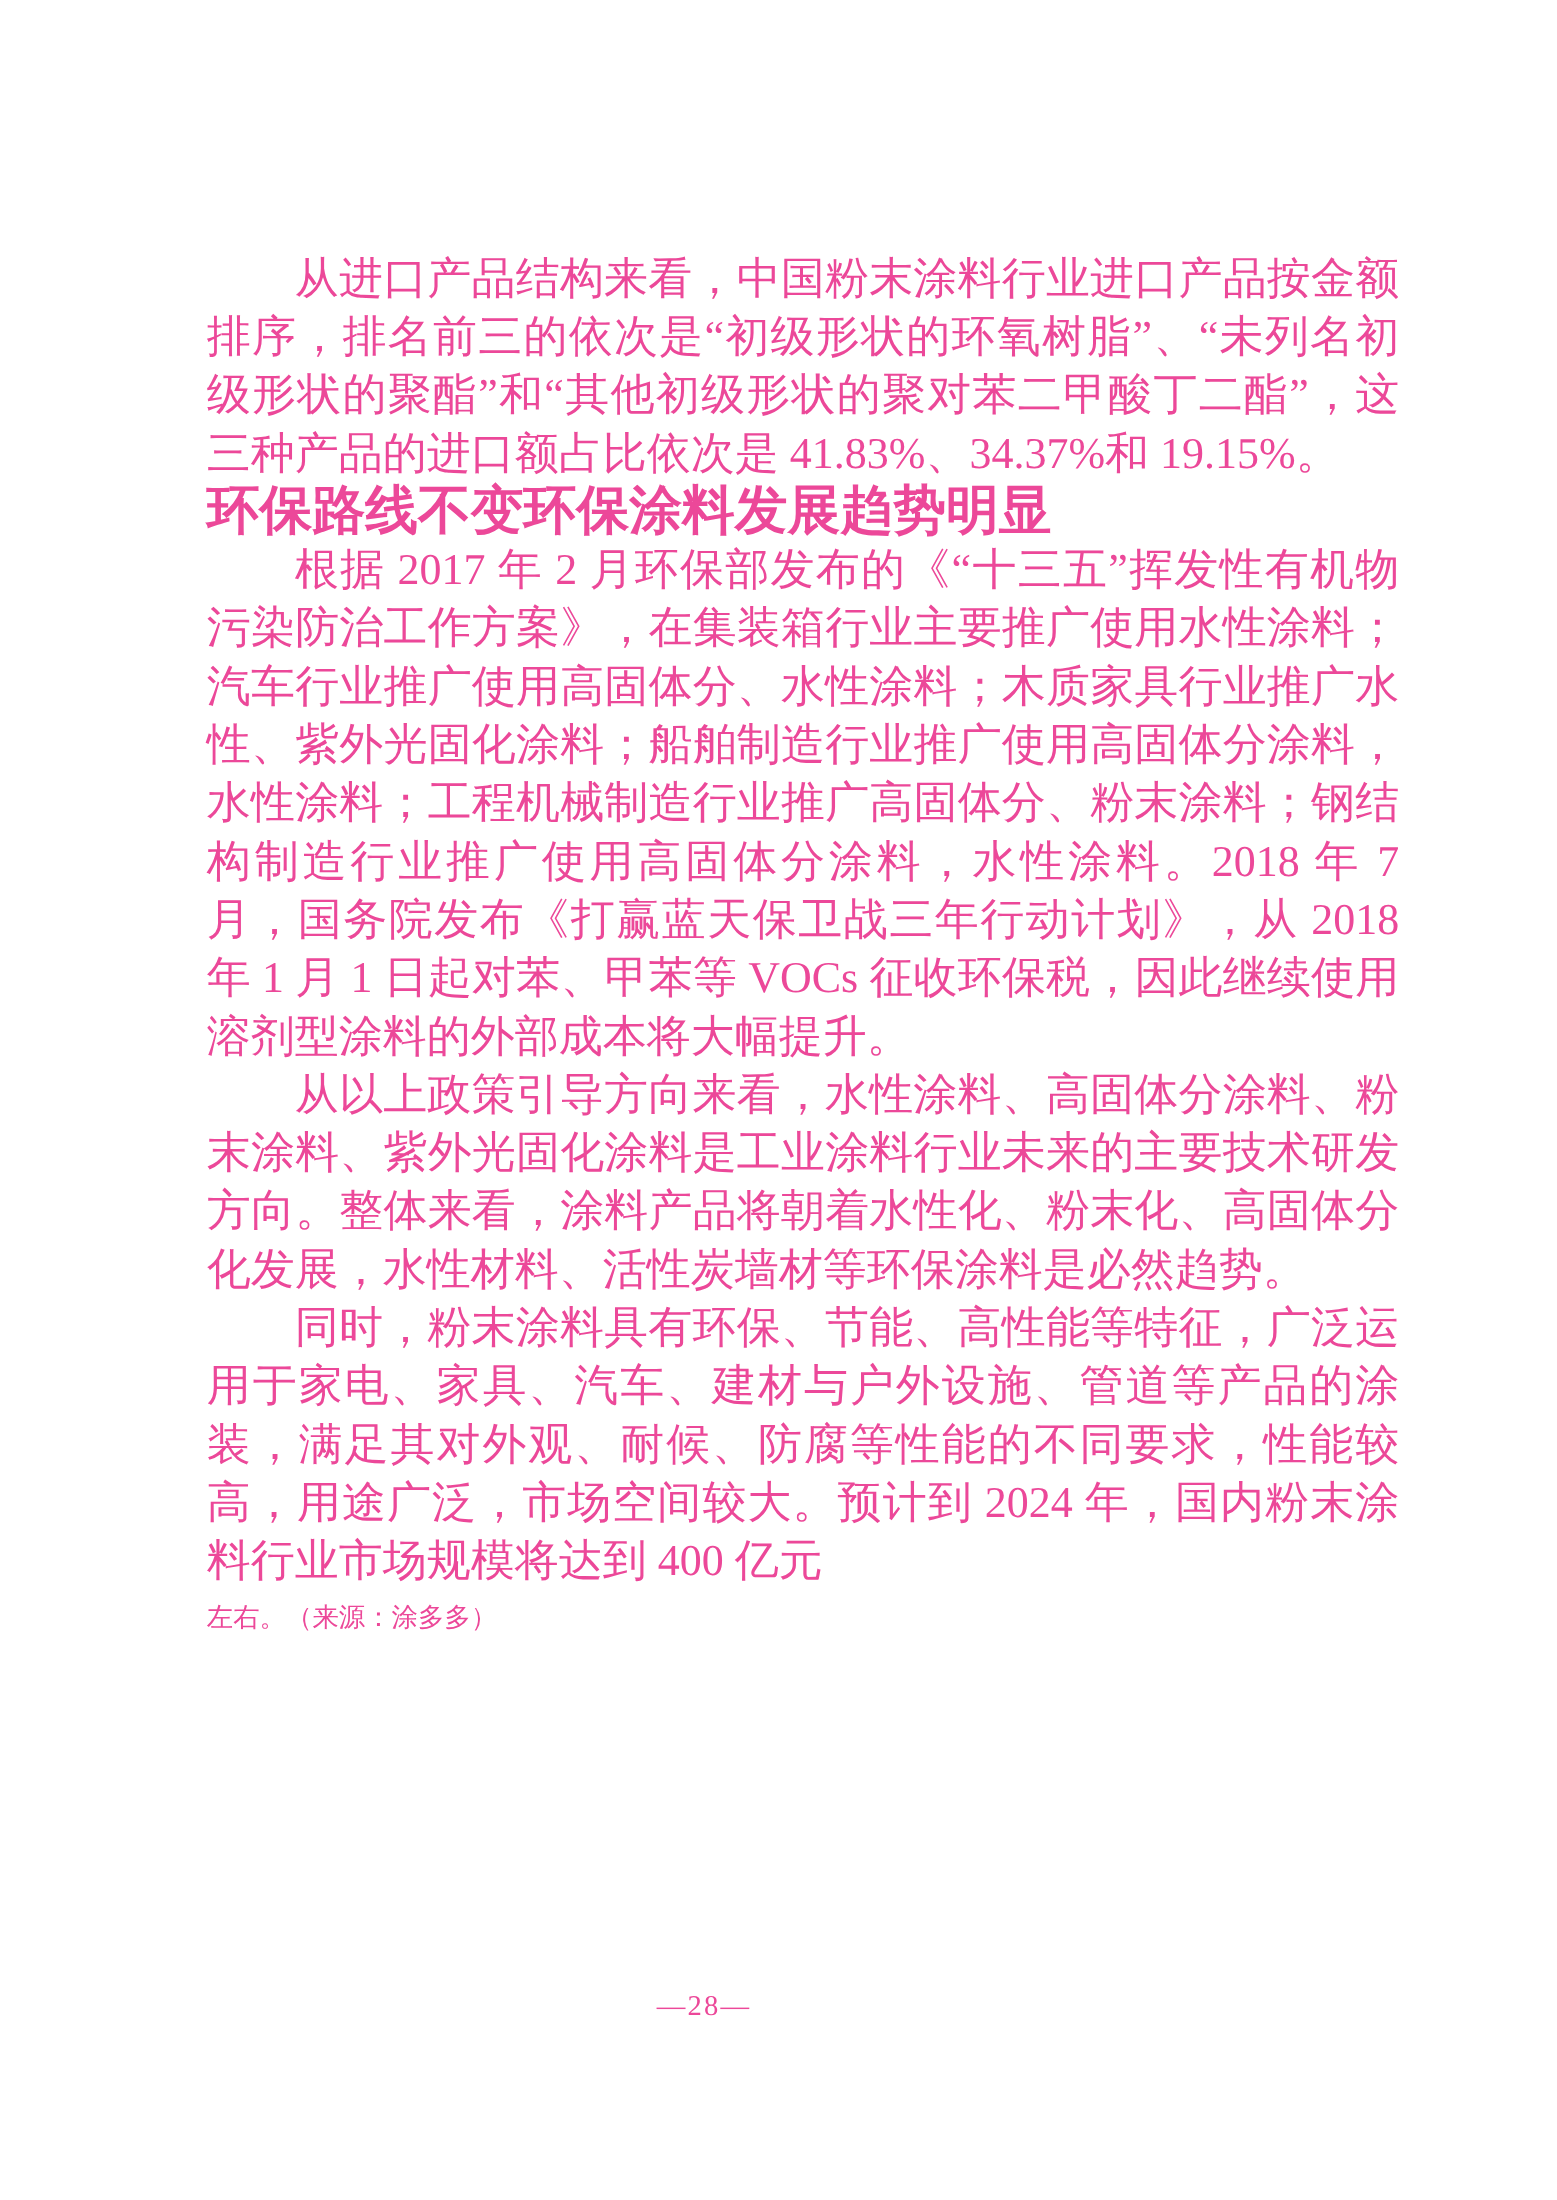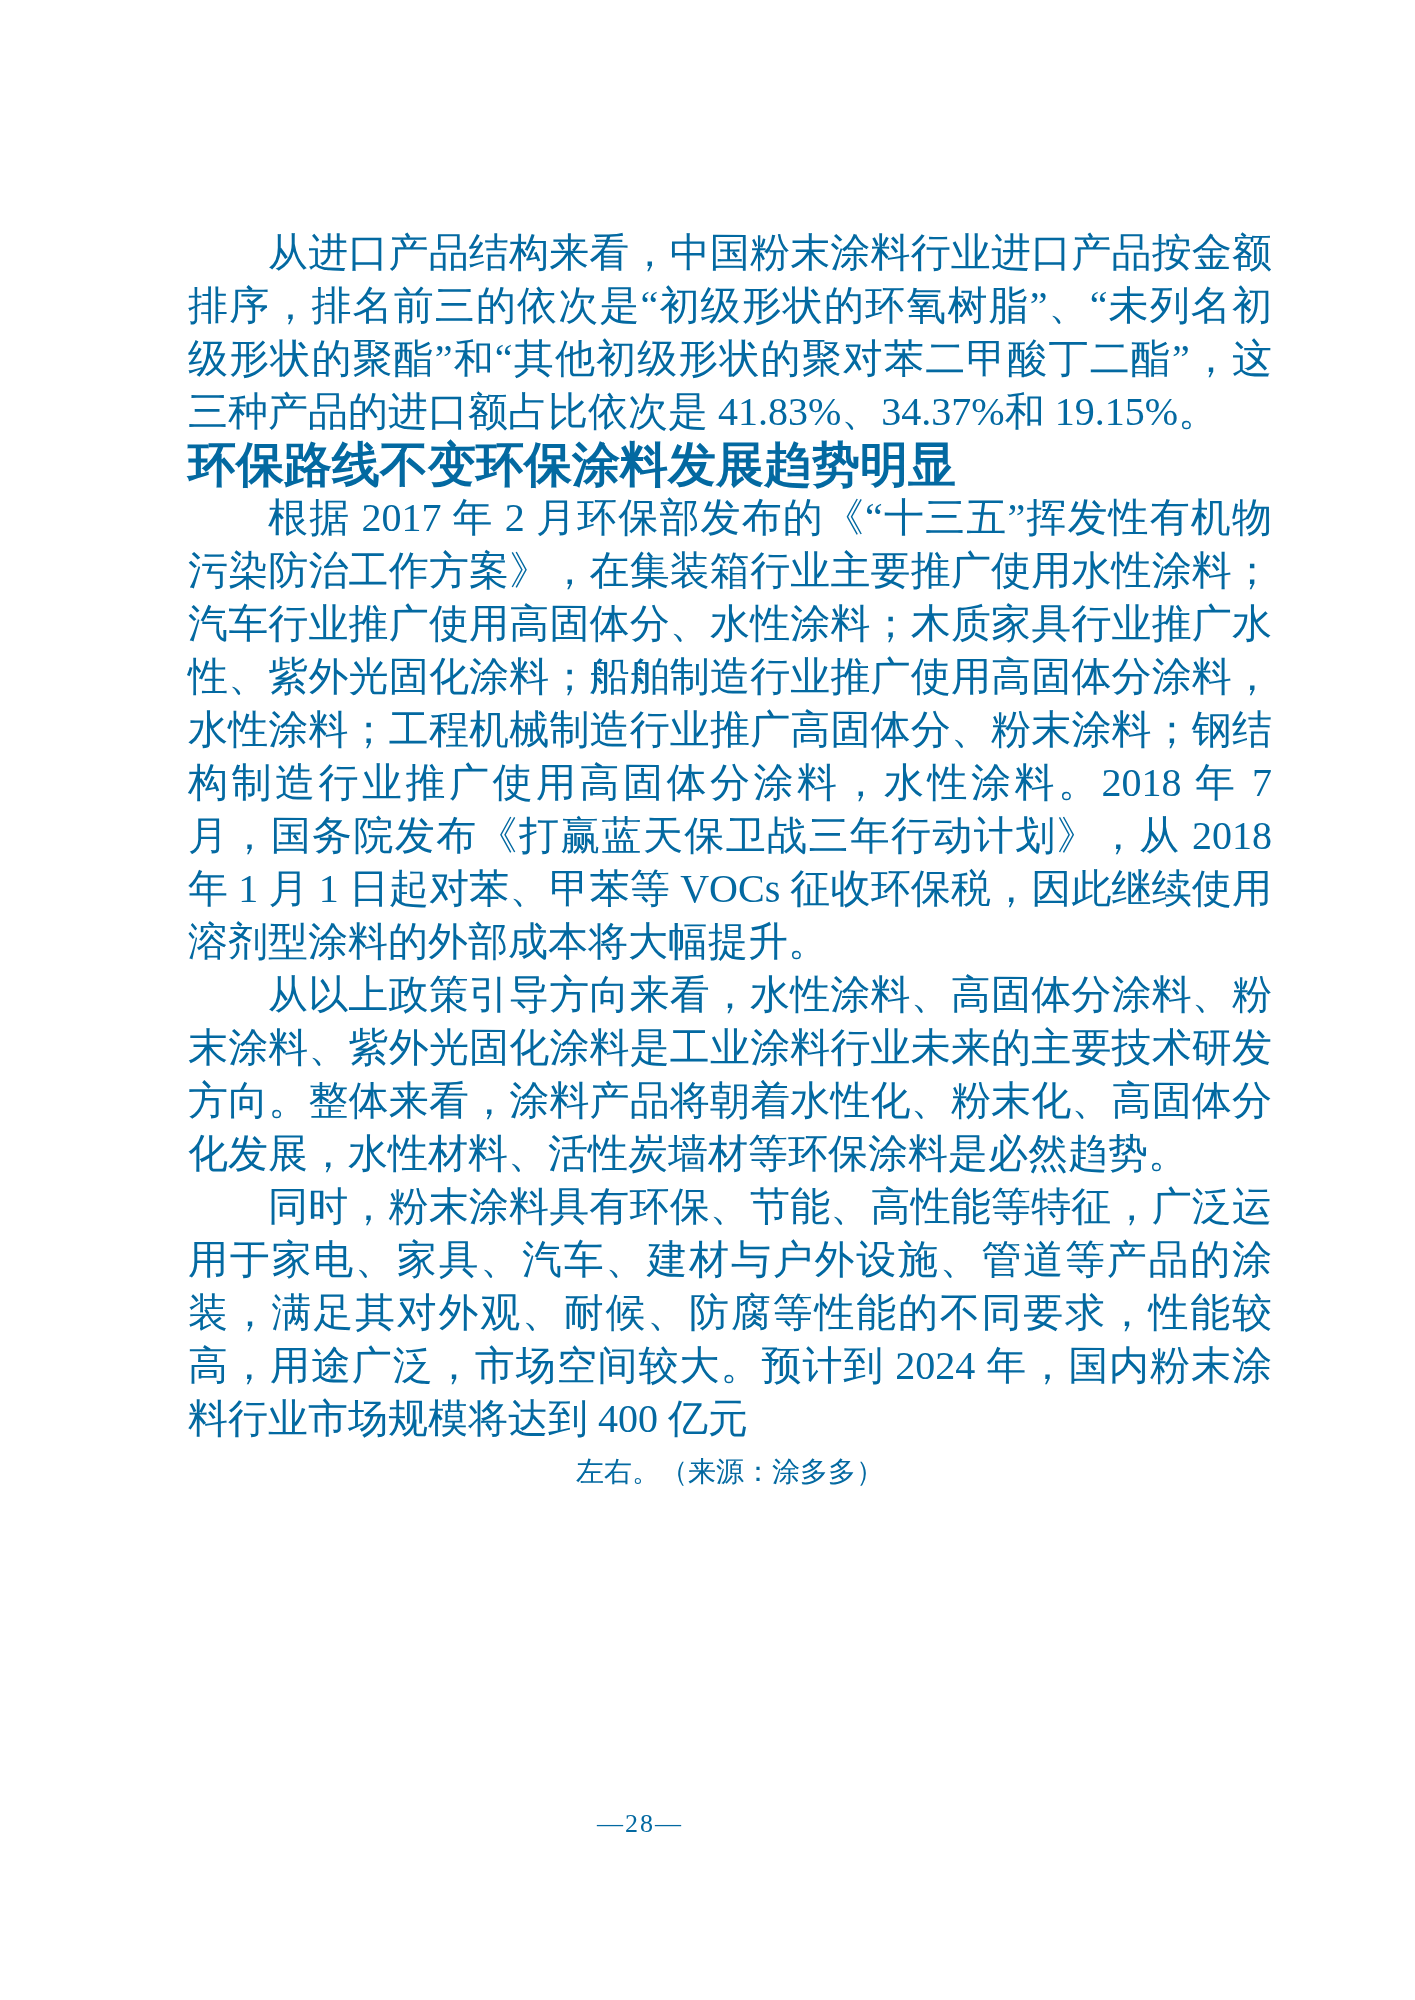--- a/index.html
+++ b/index.html
@@ -3,21 +3,21 @@
 <meta charset="utf-8">
 <style>
   html, body { margin: 0; padding: 0; }
   .page {
     position: relative;
     width: 1280px;
     height: 2000px;
     background: #ffffff;
     overflow: hidden;
     font-family: "Liberation Serif", "DejaVu Serif", serif;
-    color: #0369a1;
+    color: #ec4899;
   }
   .content {
     position: absolute;
     left: 188px;
     top: 226px;
     width: 1084px;
   }
   p.body {
     margin: 0;
     font-size: 40px;
@@ -28,23 +28,23 @@
   h2.heading {
     margin: 0;
     font-size: 48px;
     line-height: 53px;
     font-weight: 700;
     font-family: "Liberation Sans", "DejaVu Sans", sans-serif;
     text-indent: 0;
   }
   .final-row {
     display: flex;
-    justify-content: center;
+    justify-content: flex-start;
     align-items: baseline;
-    font-size: 28px;
+    font-size: 24px;
     line-height: 53px;
   }
   .page-number {
     position: absolute;
     top: 1802px;
     left: 0;
     width: 100%;
     text-align: center;
     font-size: 26px;
     line-height: 44px;

